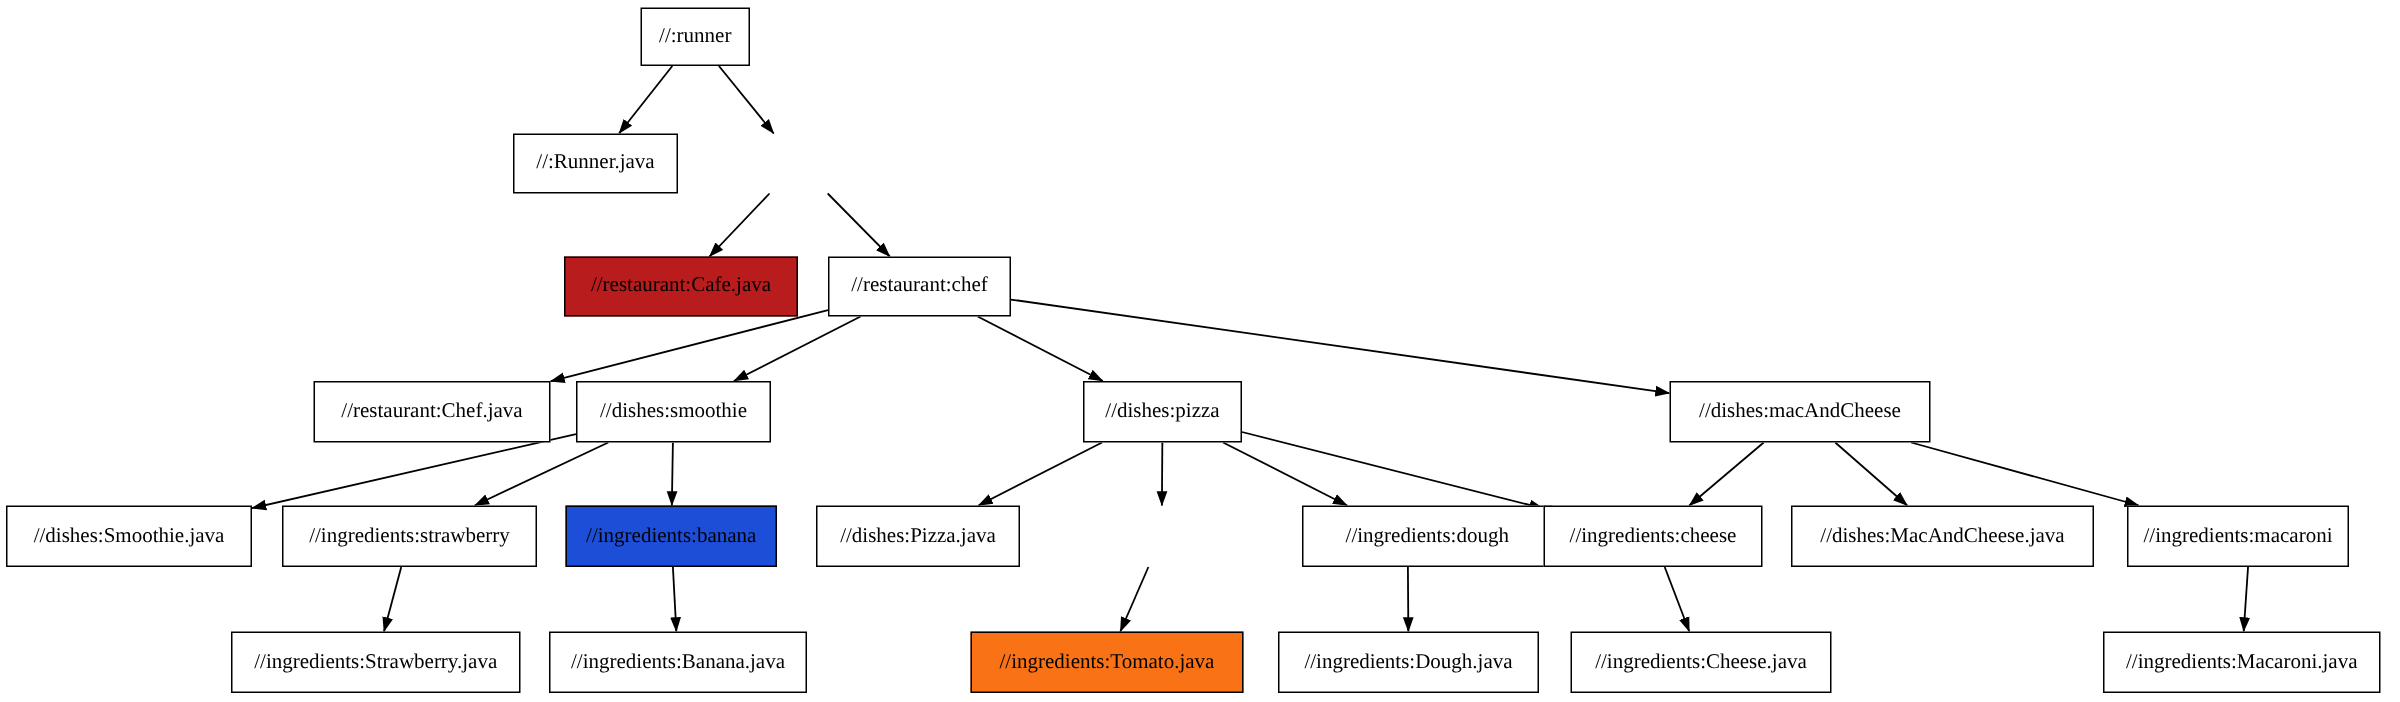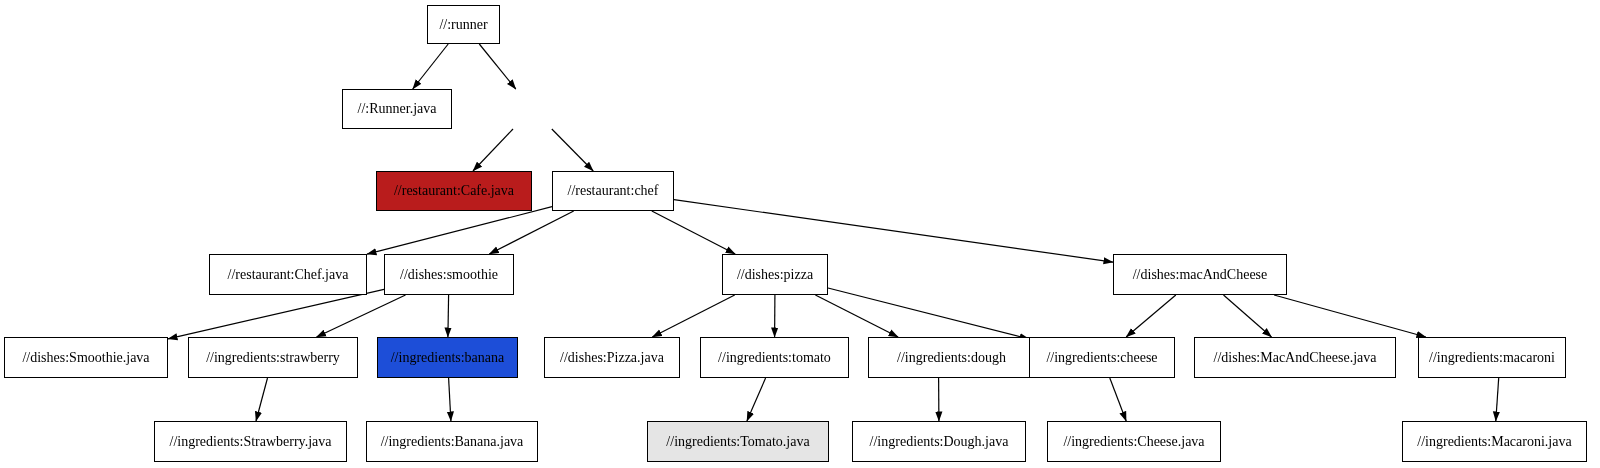--- a/index.html
+++ b/index.html
@@ -87,25 +87,24 @@
       <div class="node" style="left: 376px; top: 171px; width: 156px; height: 40px; background: #b91c1c; border-color: rgb(0, 0, 0); color: rgb(0, 0, 0);">//restaurant:Cafe.java</div>
       <div class="node" style="left: 552px; top: 171px; width: 122px; height: 40px; background: rgb(255, 255, 255); border-color: rgb(0, 0, 0); color: rgb(0, 0, 0);">//restaurant:chef</div>
       <div class="node" style="left: 209px; top: 254px; width: 158px; height: 41px; background: rgb(255, 255, 255); border-color: rgb(0, 0, 0); color: rgb(0, 0, 0);">//restaurant:Chef.java</div>
       <div class="node" style="left: 384px; top: 254px; width: 130px; height: 41px; background: rgb(255, 255, 255); border-color: rgb(0, 0, 0); color: rgb(0, 0, 0);">//dishes:smoothie</div>
       <div class="node" style="left: 722px; top: 254px; width: 106px; height: 41px; background: rgb(255, 255, 255); border-color: rgb(0, 0, 0); color: rgb(0, 0, 0);">//dishes:pizza</div>
       <div class="node" style="left: 1113px; top: 254px; width: 174px; height: 41px; background: rgb(255, 255, 255); border-color: rgb(0, 0, 0); color: rgb(0, 0, 0);">//dishes:macAndCheese</div>
       <div class="node" style="left: 4px; top: 337px; width: 164px; height: 41px; background: rgb(255, 255, 255); border-color: rgb(0, 0, 0); color: rgb(0, 0, 0);">//dishes:Smoothie.java</div>
       <div class="node" style="left: 188px; top: 337px; width: 170px; height: 41px; background: rgb(255, 255, 255); border-color: rgb(0, 0, 0); color: rgb(0, 0, 0);">//ingredients:strawberry</div>
       <div class="node" style="left: 377px; top: 337px; width: 141px; height: 41px; background: #1d4ed8; border-color: rgb(0, 0, 0); color: rgb(0, 0, 0);">//ingredients:banana</div>
       <div class="node" style="left: 544px; top: 337px; width: 136px; height: 41px; background: rgb(255, 255, 255); border-color: rgb(0, 0, 0); color: rgb(0, 0, 0);">//dishes:Pizza.java</div>
-      <div class="node" style="left: 700px; top: 337px; width: 149px; height: 41px; background: rgb(255, 255, 255); border-color: rgb(0, 0, 0); color: rgb(0, 0, 0);">//ingredients:tomato</div>
       <div class="node" style="left: 868px; top: 337px; width: 167px; height: 41px; background: rgb(255, 255, 255); border-color: rgb(0, 0, 0); color: rgb(0, 0, 0);">//ingredients:dough</div>
       <div class="node" style="left: 1029px; top: 337px; width: 146px; height: 41px; background: rgb(255, 255, 255); border-color: rgb(0, 0, 0); color: rgb(0, 0, 0);">//ingredients:cheese</div>
       <div class="node" style="left: 1194px; top: 337px; width: 202px; height: 41px; background: rgb(255, 255, 255); border-color: rgb(0, 0, 0); color: rgb(0, 0, 0);">//dishes:MacAndCheese.java</div>
       <div class="node" style="left: 1418px; top: 337px; width: 148px; height: 41px; background: rgb(255, 255, 255); border-color: rgb(0, 0, 0); color: rgb(0, 0, 0);">//ingredients:macaroni</div>
       <div class="node" style="left: 154px; top: 421px; width: 193px; height: 41px; background: rgb(255, 255, 255); border-color: rgb(0, 0, 0); color: rgb(0, 0, 0);">//ingredients:Strawberry.java</div>
       <div class="node" style="left: 366px; top: 421px; width: 172px; height: 41px; background: rgb(255, 255, 255); border-color: rgb(0, 0, 0); color: rgb(0, 0, 0);">//ingredients:Banana.java</div>
-      <div class="node" style="left: 647px; top: 421px; width: 182px; height: 41px; background: #e5e5e5; border-color: rgb(0, 0, 0); color: rgb(0, 0, 0);">//ingredients:Tomato.java</div>
+      <div class="node" style="left: 647px; top: 421px; width: 182px; height: 41px; background: #f97316; border-color: rgb(0, 0, 0); color: rgb(0, 0, 0);">//ingredients:Tomato.java</div>
       <div class="node" style="left: 852px; top: 421px; width: 174px; height: 41px; background: rgb(255, 255, 255); border-color: rgb(0, 0, 0); color: rgb(0, 0, 0);">//ingredients:Dough.java</div>
       <div class="node" style="left: 1047px; top: 421px; width: 174px; height: 41px; background: rgb(255, 255, 255); border-color: rgb(0, 0, 0); color: rgb(0, 0, 0);">//ingredients:Cheese.java</div>
       <div class="node" style="left: 1402px; top: 421px; width: 185px; height: 41px; background: rgb(255, 255, 255); border-color: rgb(0, 0, 0); color: rgb(0, 0, 0);">//ingredients:Macaroni.java</div>
     </div>
 </div>
 
 </body></html>

